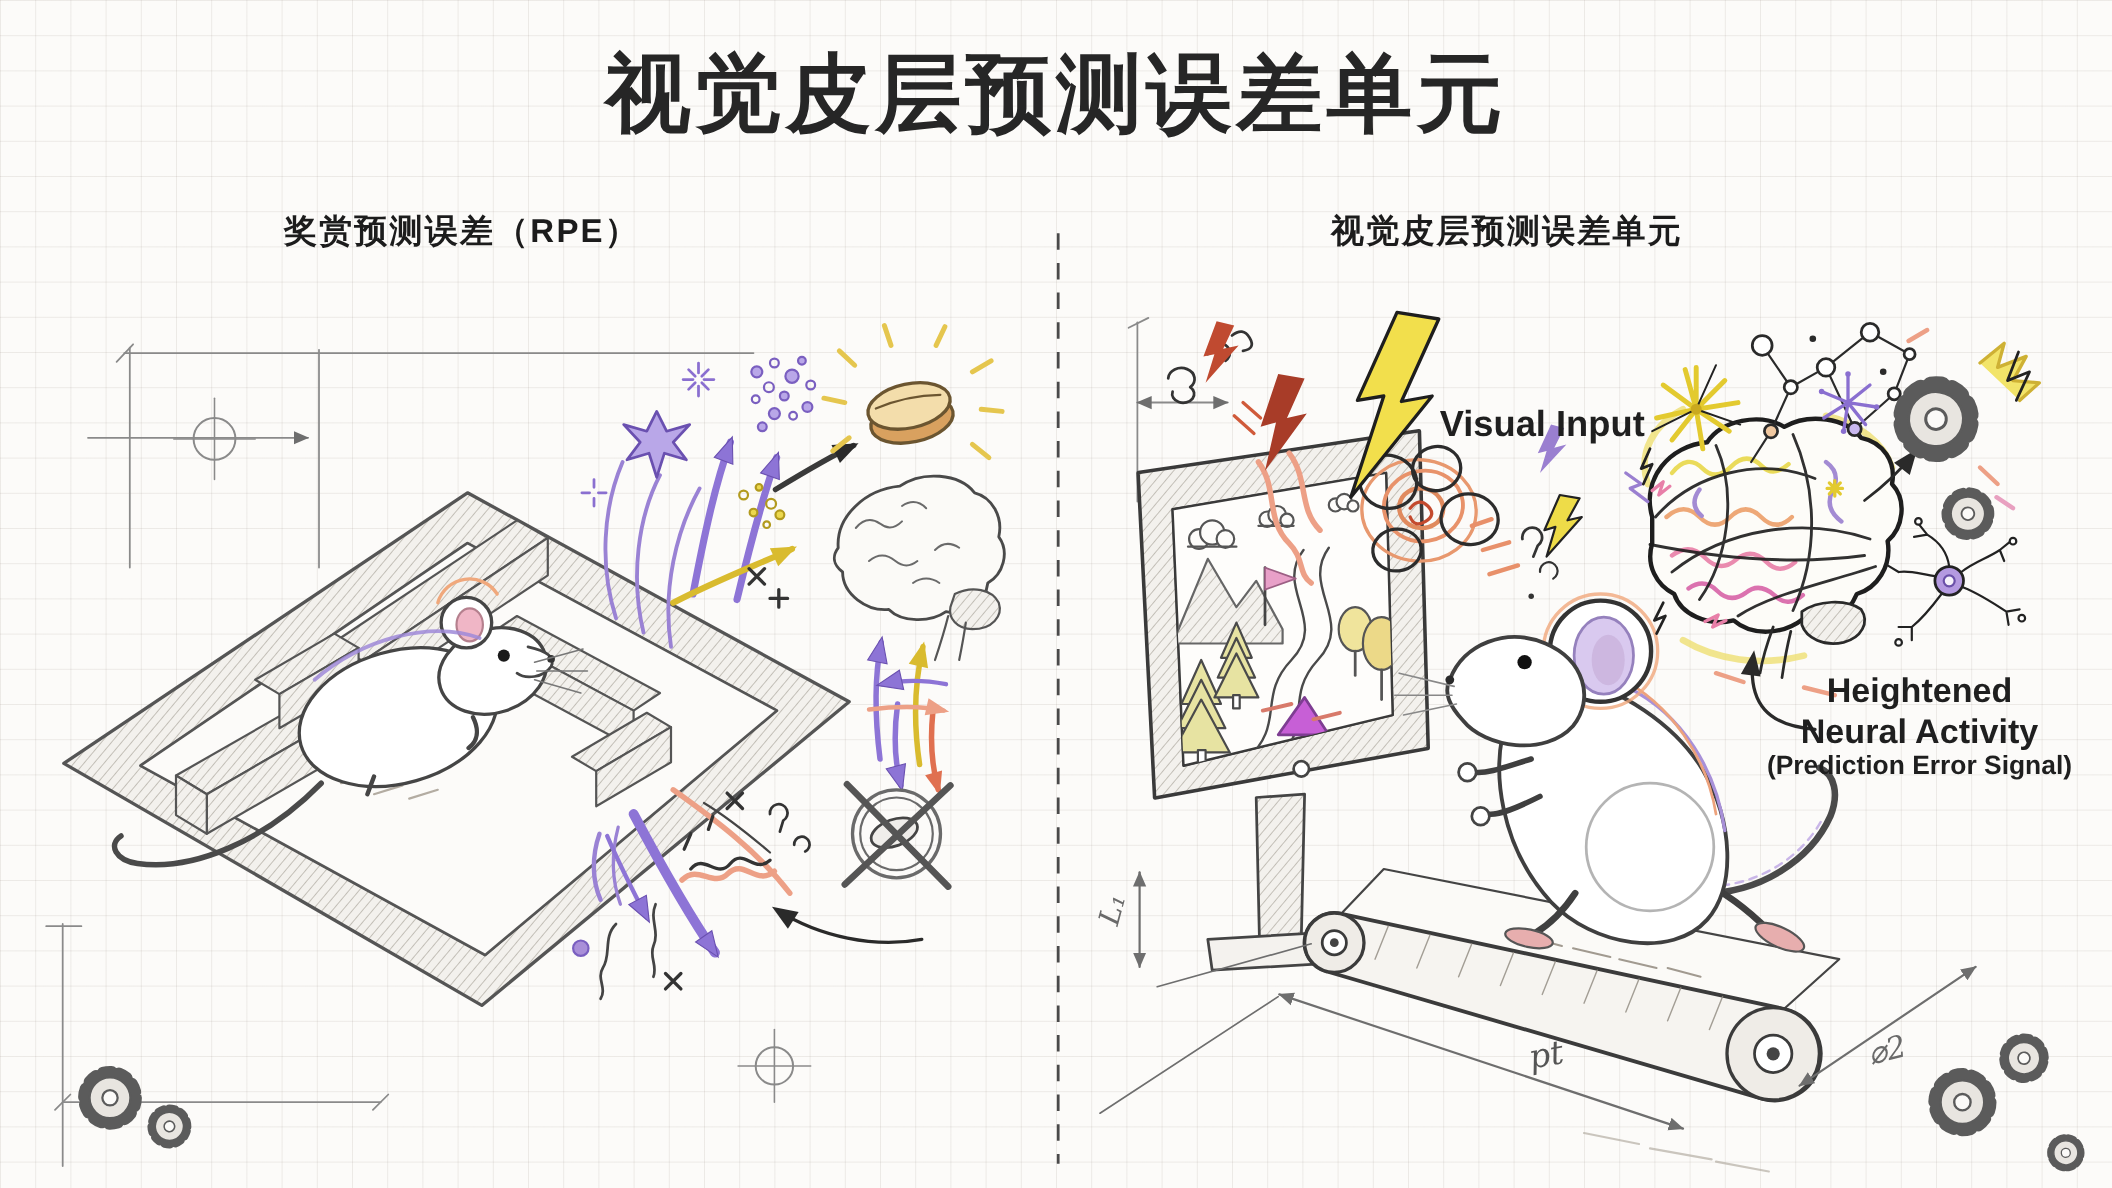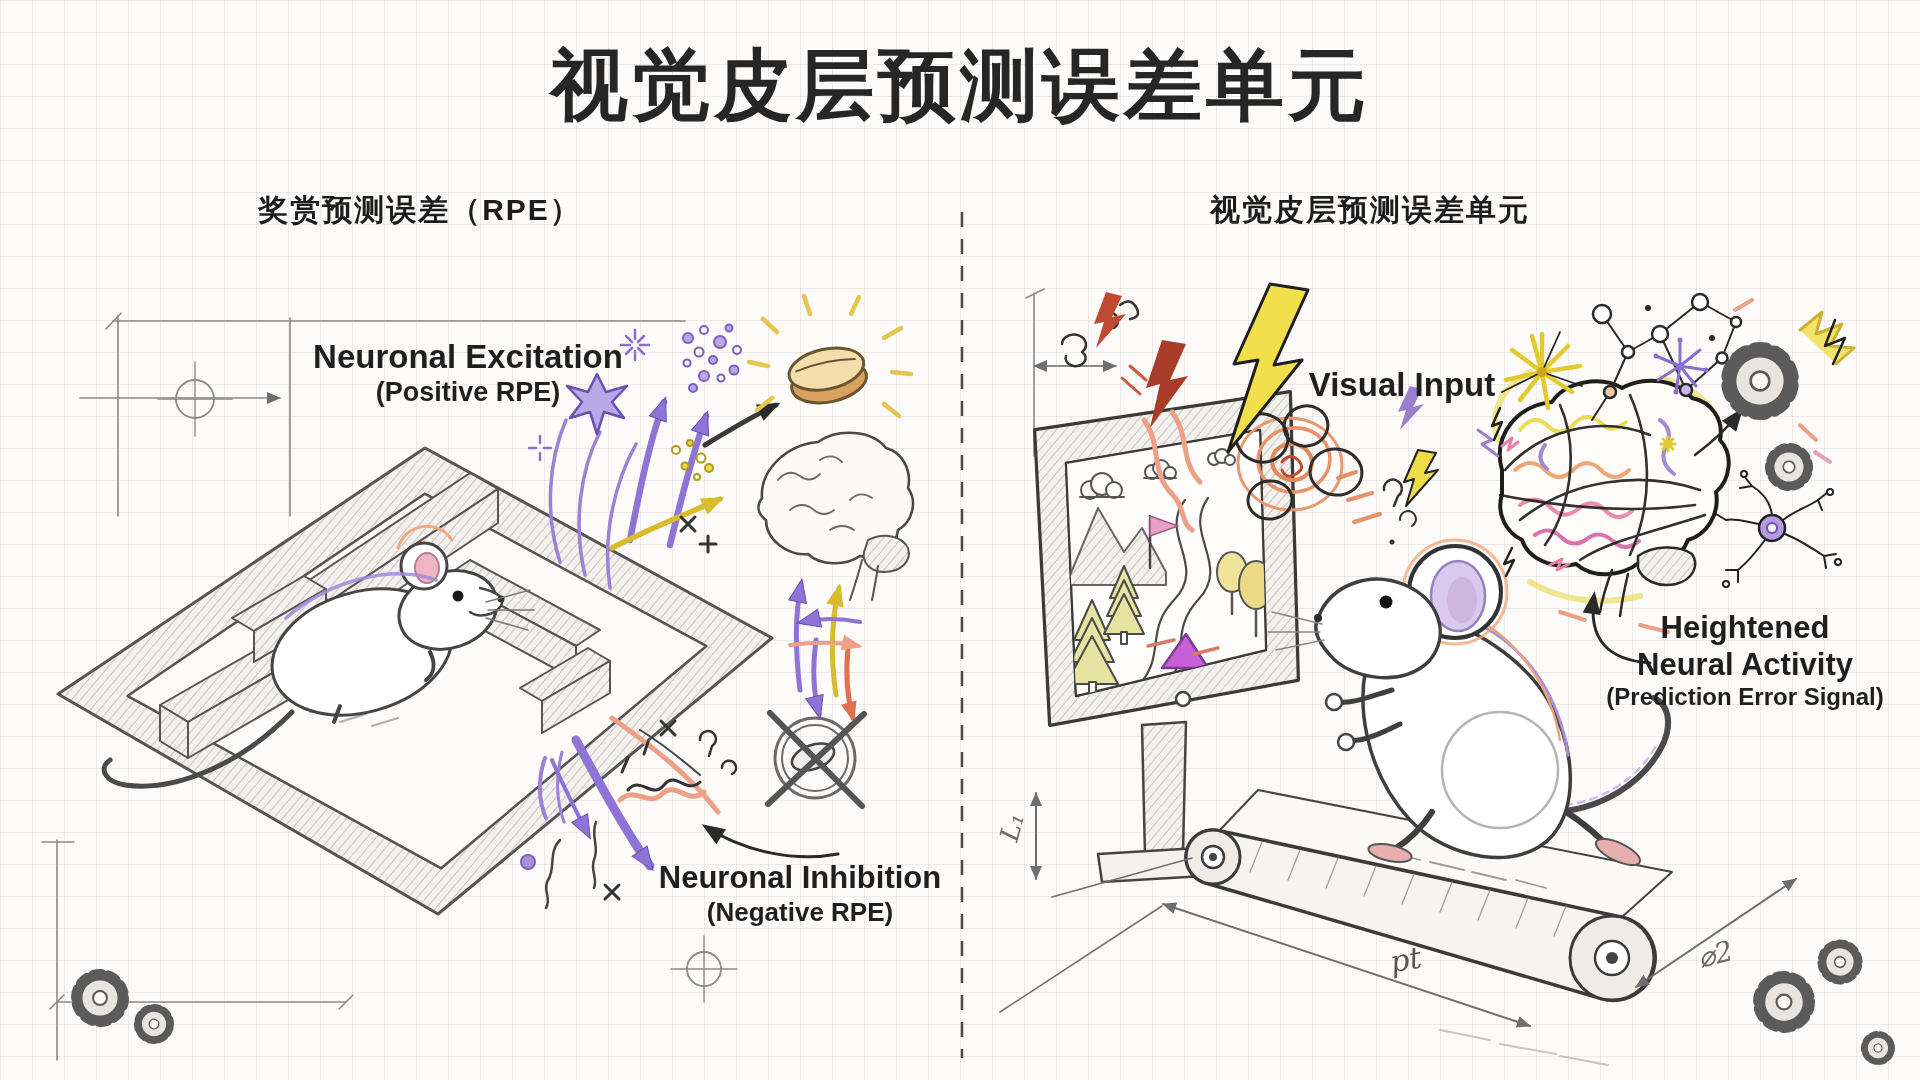--- a/index.html
+++ b/index.html
@@ -491,29 +491,21 @@
     <use href="#gearShape" transform="translate(1878,1048) scale(0.34) rotate(-10)"></use>
   </g>
 </g>
 </svg>
 
 <div class="abs ctr title">视觉皮层预测误差单元</div>
 
 <div class="abs ctr heading" style="left:180px;top:190px;width:480px;">奖赏预测误差（RPE）</div>
 <div class="abs ctr heading" style="left:1130px;top:190px;width:480px;">视觉皮层预测误差单元</div>
 
-<div class="abs ctr lbl" style="left:268px;top:338px;width:400px;">
-  <div class="l1">Neuronal Excitation</div>
-  <div class="l2">(Positive RPE)</div>
-</div>
-
-<div class="abs ctr lbl lbl2" style="left:620px;top:860px;width:360px;">
-  <div class="l1">Neuronal Inhibition</div>
-  <div class="l2">(Negative RPE)</div>
-</div>
+
 
 <div class="abs ctr lbl" style="left:1252px;top:366px;width:300px;">
   <div class="l1">Visual Input</div>
 </div>
 
 <div class="abs ctr lbl act" style="left:1560px;top:610px;width:370px;">
   <div class="l1">Heightened</div>
   <div class="l2">Neural Activity</div>
   <div class="l3">(Prediction Error Signal)</div>
 </div>

